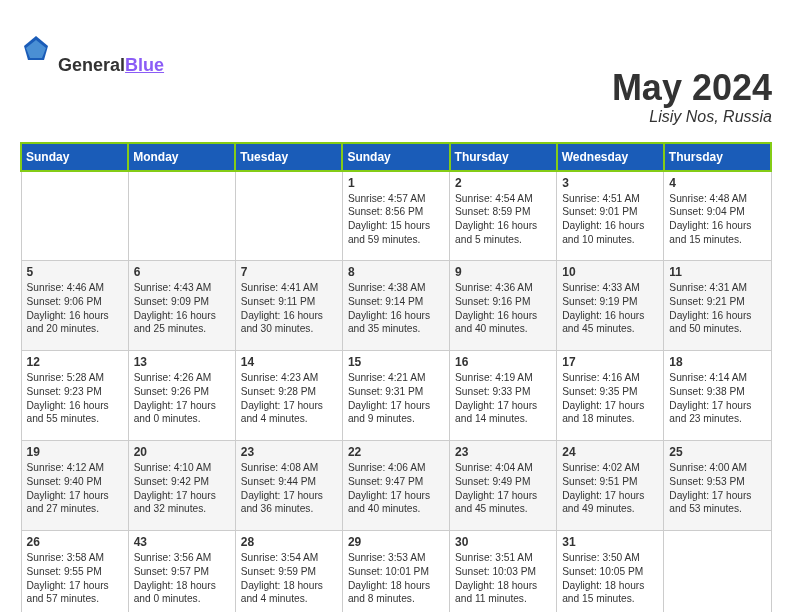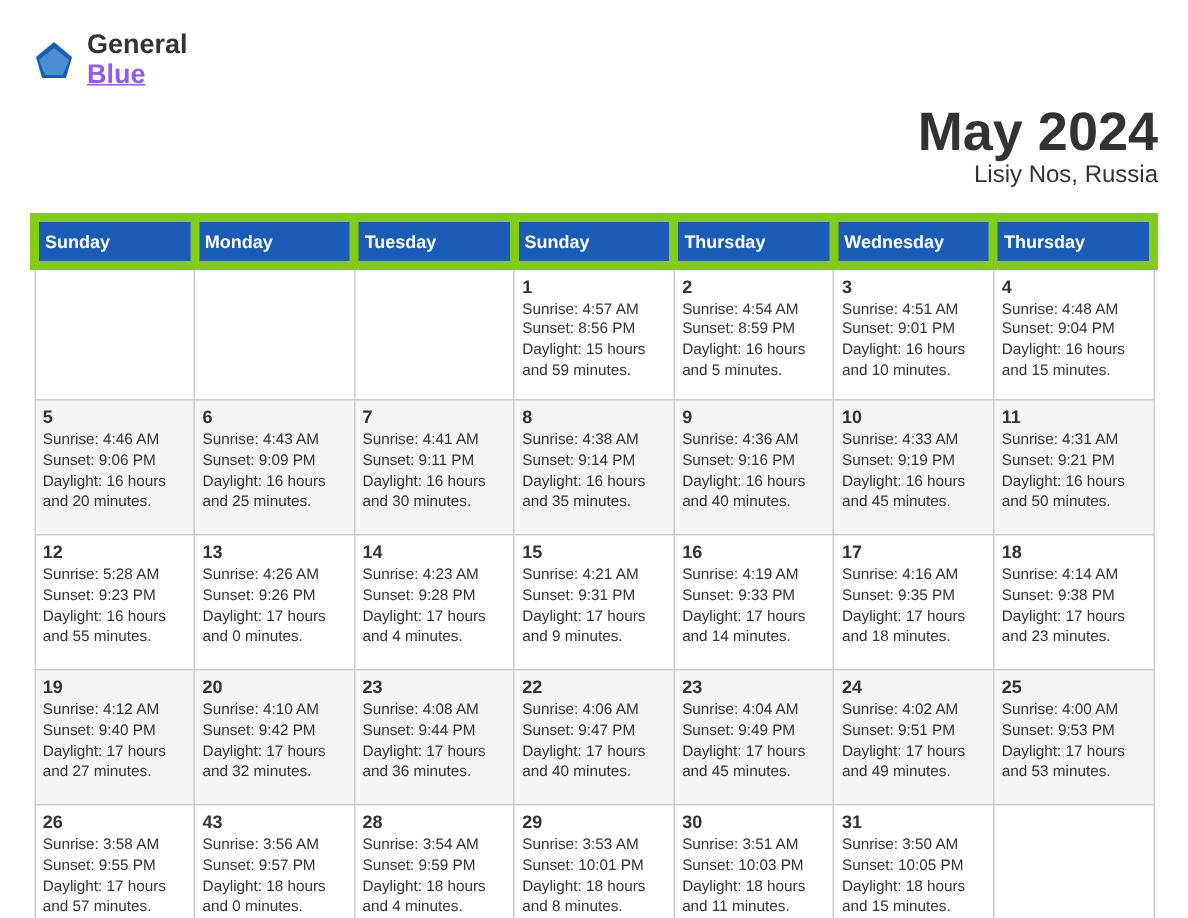--- a/index.html
+++ b/index.html
@@ -16,22 +16,23 @@
       align-items: flex-start;
       margin-bottom: 16px;
     }
     .logo {
       display: flex;
       align-items: center;
       gap: 6px;
     }
     .logo-text {
       display: flex;
-      flex-direction: column;
+      flex-direction: row;
       line-height: 1.1;
+      margin-top: 36px;
     }
     .logo-general {
       font-size: 18px;
       font-weight: bold;
       color: #333;
     }
     .logo-blue {
       font-size: 18px;
       font-weight: bold;
       color: #8b5cf6;
@@ -47,34 +48,35 @@
     .month-title {
       font-size: 36px;
       font-weight: bold;
       color: #333;
       line-height: 1.1;
       margin-top: 48px;
     }
     .location-title {
       font-size: 16px;
       color: #333;
+      font-style: italic;
     }
     table {
       width: 100%;
       border-collapse: collapse;
       table-layout: fixed;
     }
     thead tr th {
       background: #1a5cb8;
       color: #fff;
       font-size: 12px;
       font-weight: bold;
       padding: 6px 4px;
       text-align: left;
-      border: 6px solid #84cc16;
+      border: 2px solid #84cc16;
     }
     tbody tr td {
       border: 1px solid #ccc;
       vertical-align: top;
       padding: 4px 5px;
       font-size: 10.5px;
       color: #333;
       min-height: 80px;
       height: 90px;
     }

